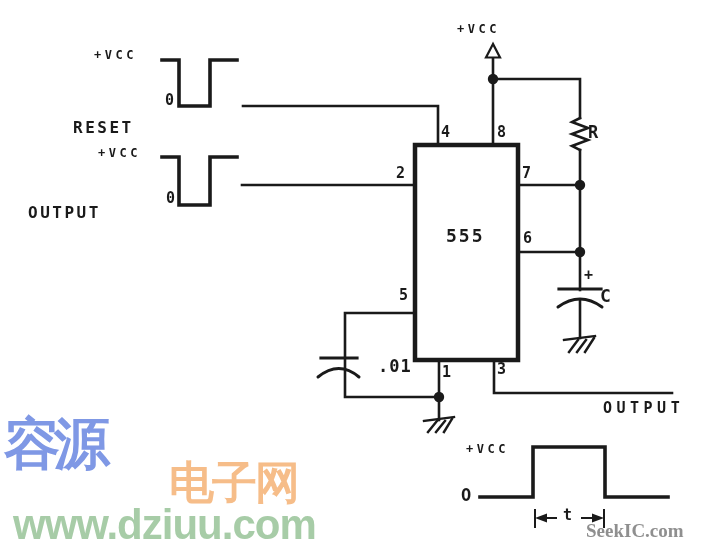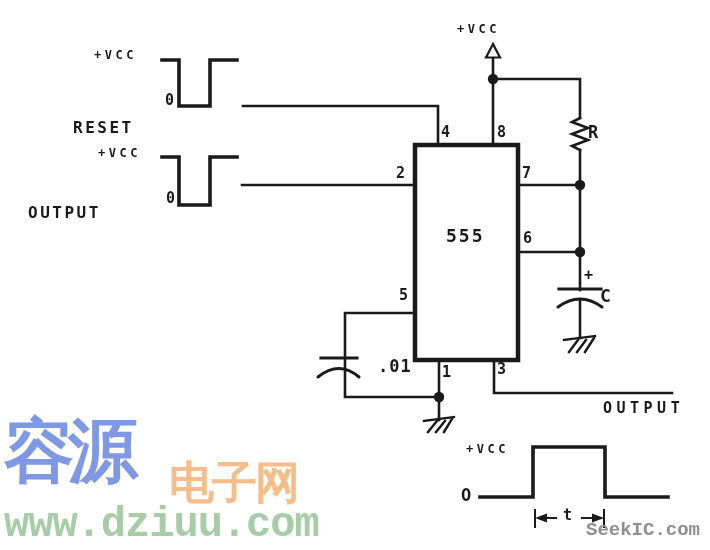--- a/index.html
+++ b/index.html
@@ -21,28 +21,28 @@
   svg.circ .dim{stroke:var(--ink);fill:none;stroke-width:2;}
   svg.circ .ah{fill:var(--ink);stroke:none;}
   .lbl{position:absolute;color:var(--ink);font-weight:bold;font-size:15px;
        letter-spacing:1px;line-height:1;white-space:nowrap;}
   .vcc{font-size:12px;letter-spacing:3.5px;}
   .sig{font-size:16px;letter-spacing:2.5px;margin-top:30px;}
   .ic5{font-size:18px;letter-spacing:2px;}
   .out{font-size:15px;letter-spacing:4.5px;}
   .big{font-size:17px;}
   .wm{position:absolute;line-height:1;white-space:nowrap;font-weight:bold;}
-  .wm-cn-main{left:4px;top:416px;font-size:70px;letter-spacing:-6px;
+  .wm-cn-main{left:4px;top:416px;font-size:56px;letter-spacing:-6px;
        color:var(--brand-blue);font-family:"DejaVu Sans",sans-serif;}
   .wm-cn-sub{left:169px;top:460px;font-size:45px;letter-spacing:-2px;
        color:var(--brand-orange);font-family:"DejaVu Sans",sans-serif;}
-  .wm-url{left:4px;top:504px;font-size:42px;letter-spacing:-1px;
-       color:var(--url-green);font-family:Liberation Mono, monospace;}
+  .wm-url{left:13px;top:504px;font-size:42px;letter-spacing:-1px;
+       color:var(--url-green);font-family:Liberation Sans, sans-serif;}
   .wm-seekic{left:586px;top:521px;font-size:19px;color:var(--seekic-gray);
-       font-family:Liberation Mono, monospace;}
+       font-family:Liberation Serif, serif;}
 </style>
 </head>
 <body>
 
 <div class="stage">
 
   <svg class="circ" width="710" height="550" viewBox="0 0 710 550">
 
     <path class="wf" d="M162 60 H179 V106 H210 V60 H237"></path>
     <path class="wf" d="M162 157 H179 V205 H210 V157 H237"></path>

